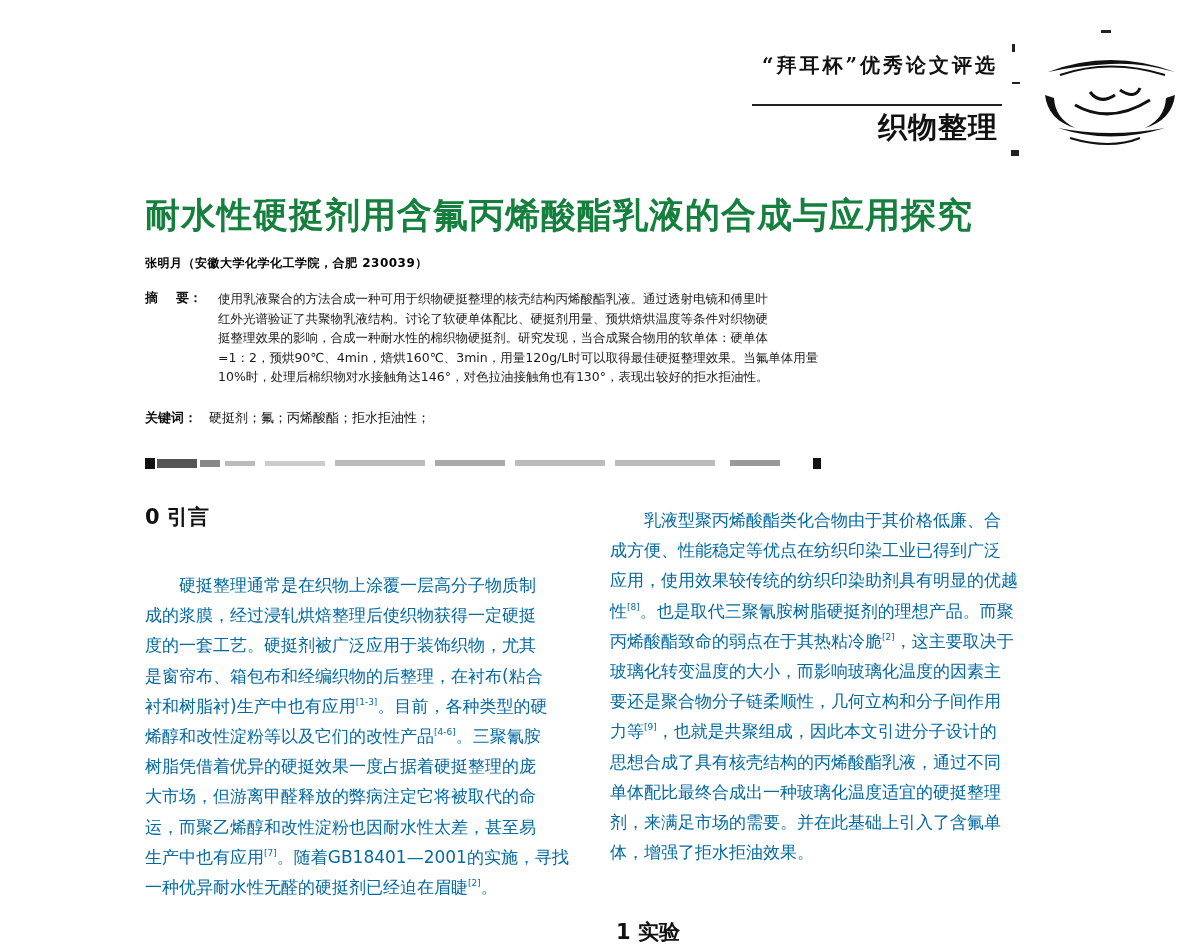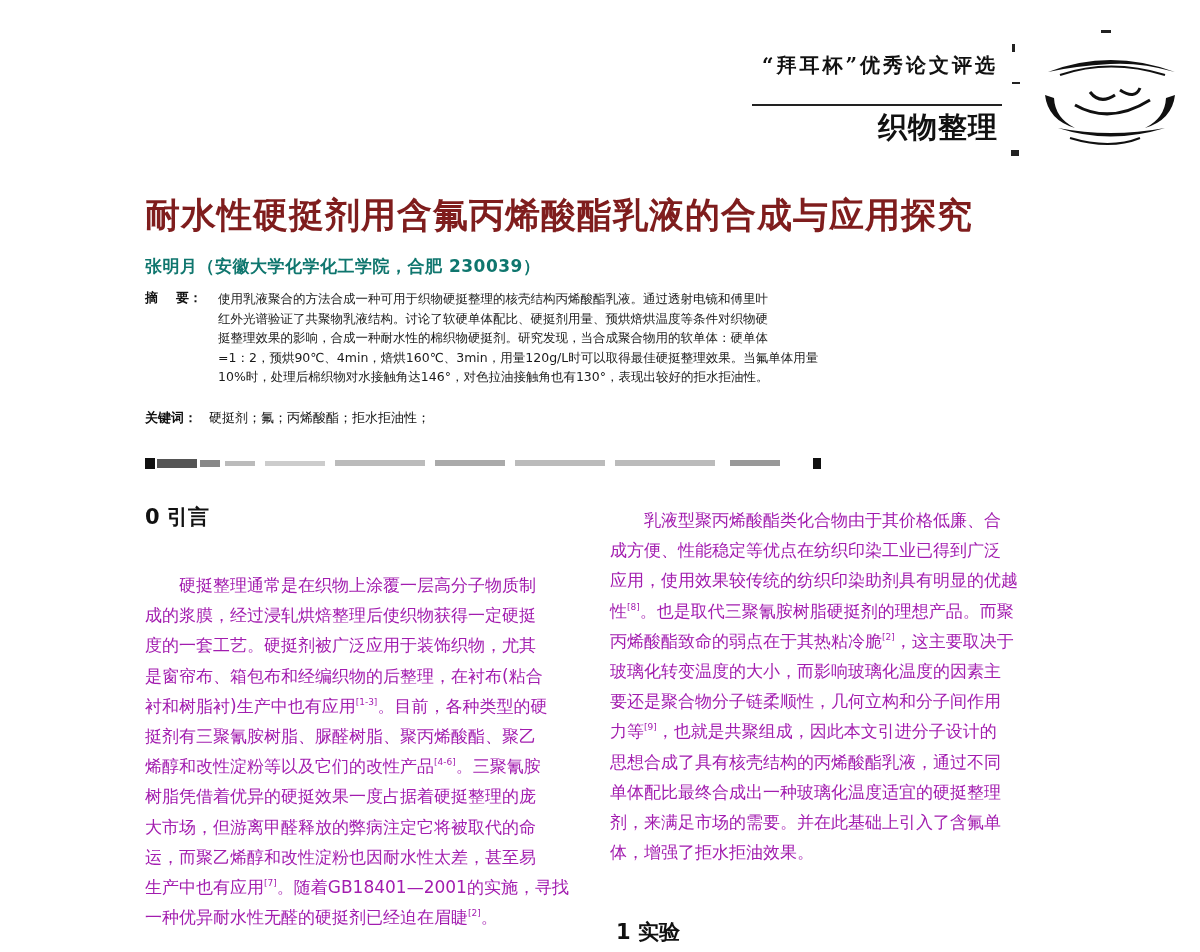--- a/index.html
+++ b/index.html
@@ -9,35 +9,35 @@
 
   
   .series-label { left: 762px; top: 52px; font-family: "DejaVu Serif", "Liberation Serif", serif;
                   font-size: 20px; font-weight: bold; letter-spacing: 3px; color: #111; white-space: nowrap; }
   .header-rule { left: 752px; top: 104px; width: 250px; height: 2px; background: #222; }
   .section-label { left: 878px; top: 108px; font-size: 29px; font-weight: bold; letter-spacing: 1px; color: #111; white-space: nowrap; }
   .dash-mark { background: #222; height: 2px; }
   .logo { left: 1040px; top: 50px; width: 140px; height: 110px; }
 
   
-  .title { left: 145px; top: 192px; font-size: 35px; font-weight: bold; letter-spacing: 1px; white-space: nowrap; color: #7f1d1d; font-family: Liberation Serif, serif; }
-  .author { left: 145px; top: 255px; font-size: 17px; font-weight: bold; white-space: nowrap; color: #0f766e; letter-spacing: 0.5px; }
+  .title { left: 145px; top: 192px; font-size: 35px; font-weight: bold; letter-spacing: 1px; white-space: nowrap; color: #15803d; font-family: Liberation Serif, serif; }
+  .author { left: 145px; top: 255px; font-size: 12px; font-weight: bold; white-space: nowrap; color: #000000; letter-spacing: 0.5px; }
 
   .abstract-label { left: 145px; top: 289px; font-size: 13px; font-weight: bold; white-space: nowrap; }
   .abstract-label span { display: inline-block; }
   .abstract-body { left: 218px; top: 289px; width: 732px; font-size: 12.5px; line-height: 19.5px; color: #1a1a1a; }
   .abstract-body div { white-space: nowrap; }
 
   .keywords { left: 145px; top: 409px; font-size: 13px; white-space: nowrap; }
   .keywords .kw-label { font-weight: bold; margin-right: 12px; }
 
   .noise-line { left: 145px; top: 457px; width: 680px; height: 13px; }
 
   
-  .col { font-size: 17px; line-height: 30.2px; color: #a21caf; }
+  .col { font-size: 17px; line-height: 30.2px; color: #0369a1; }
   .col div { white-space: nowrap; }
   .col-left { left: 145px; top: 537px; width: 435px; margin-top: 33px; }
   .col-right { left: 610px; top: 505px; width: 445px; }
   .section-heading { font-size: 21px; font-weight: bold; white-space: nowrap; }
   .h0 { left: 145px; top: 503px; }
   .h1 { left: 616px; top: 918px; }
   sup { font-size: 9px; vertical-align: super; line-height: 0; }
 </style>
 </head>
 <body>
@@ -94,21 +94,20 @@
   <rect x="668" y="1" width="8" height="11" fill="#111"></rect>
 </svg>
 
 <div class="abs section-heading h0">0 引言</div>
 <div class="abs col col-left">
   <div>　　硬挺整理通常是在织物上涂覆一层高分子物质制</div>
   <div>成的浆膜，经过浸轧烘焙整理后使织物获得一定硬挺</div>
   <div>度的一套工艺。硬挺剂被广泛应用于装饰织物，尤其</div>
   <div>是窗帘布、箱包布和经编织物的后整理，在衬布(粘合</div>
   <div><span>衬和树脂衬)生产中也有应用</span><sup>[1-3]</sup><span>。目前，各种类型的硬</span></div>
-  <div>挺剂有三聚氰胺树脂、脲醛树脂、聚丙烯酸酯、聚乙</div>
   <div><span>烯醇和改性淀粉等以及它们的改性产品</span><sup>[4-6]</sup><span>。三聚氰胺</span></div>
   <div>树脂凭借着优异的硬挺效果一度占据着硬挺整理的庞</div>
   <div>大市场，但游离甲醛释放的弊病注定它将被取代的命</div>
   <div>运，而聚乙烯醇和改性淀粉也因耐水性太差，甚至易</div>
   <div><span>生产中也有应用</span><sup>[7]</sup><span>。随着GB18401—2001的实施，寻找</span></div>
   <div><span>一种优异耐水性无醛的硬挺剂已经迫在眉睫</span><sup>[2]</sup><span>。</span></div>
 </div>
 
 <div class="abs col col-right">
   <div>　　乳液型聚丙烯酸酯类化合物由于其价格低廉、合</div>

